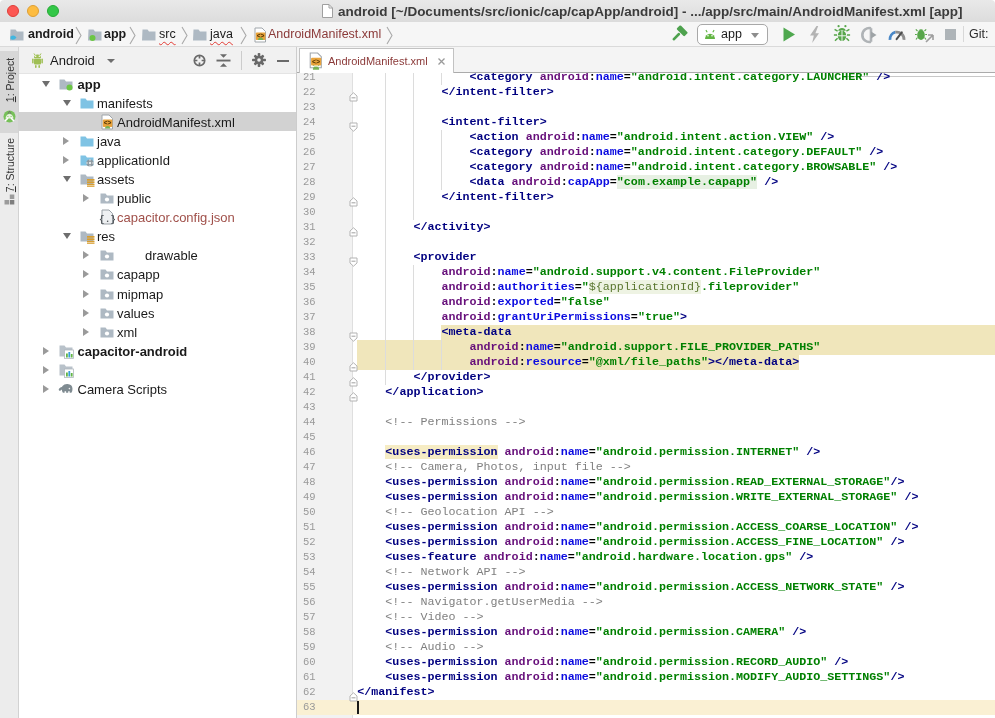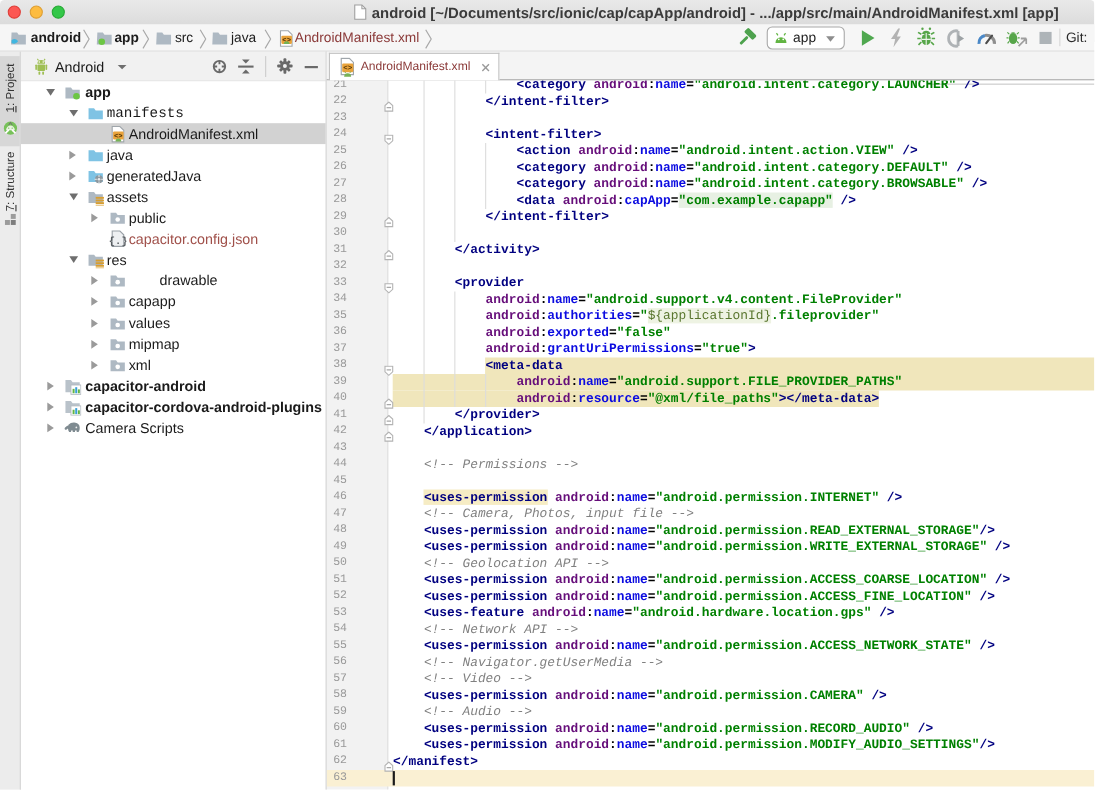--- a/index.html
+++ b/index.html
@@ -13,21 +13,21 @@
     background:linear-gradient(#e9e9e9,#d3d3d3); border-bottom:1px solid #b0b0b0; border-radius:4px 4px 0 0; }
   .tl { position:absolute; top:5px; width:12px; height:12px; border-radius:50%; }
   #title-txt { position:absolute; left:338px; top:3.5px; font-size:13.5px; font-weight:700;
     color:#3b3b3b; letter-spacing:0; white-space:nowrap; }
 
   
   #toolbar { position:absolute; left:0; top:22px; width:995px; height:25px;
     background:#f6f6f6; border-bottom:1px solid #dadada; }
   .bc-txt { position:absolute; top:5px; font-size:12.5px; color:#1c1c1c; white-space:nowrap; }
   .bold { font-weight:700; }
-  .wavy { text-decoration-style:wavy; text-decoration-color:#e23b34;
+  .wavy { text-decoration:underline; text-decoration-style:wavy; text-decoration-color:#e23b34;
     text-decoration-thickness:1px; text-underline-offset:3px; text-decoration-skip-ink:none; }
   .maroon { color:#8b3a39; }
 
   
   #strip { position:absolute; left:0; top:47px; width:19px; height:671px;
     background:#ececec; border-right:1px solid #d2d2d2; }
   .vlabel { position:absolute; font-size:10.5px; color:#333; white-space:nowrap; }
 
   
   #pheader { position:absolute; left:19px; top:47px; width:277px; height:27px; background:#f1f1f1; border-bottom:1px solid #e4e4e4; }
@@ -47,21 +47,21 @@
     background:#f4f4f4; border-bottom:1px solid #ababab; z-index:5; }
   #tab { position:absolute; left:2px; top:1px; width:155px; height:25px; background:#fff;
     border:1px solid #c2c2c2; border-bottom:none; }
   #editor { position:absolute; left:297px; top:73px; width:698px; height:645px; overflow:hidden; }
 
   pre.code { font:700 11.7px "Liberation Mono", monospace; line-height:15px; white-space:pre; }
   .t { color:#000080; }
   .p { color:#660e7a; }
   .a { color:#0b0be0; }
   .v { color:#008000; }
-  .c { color:#808080; font-style:italic; font-weight:400; }
+  .c { color:#808080; font-weight:400; }
   .inj { background:#e7f0e3; }
   .mac { background:#eef3e3; color:#59762e; font-weight:400; }
   .hl { background:#f6ecc4; }
 </style>
 </head>
 <body>
 <div id="root">
   <div id="titlebar">
     <div class="tl" style="left:6.5px; background:#fc5753; border:0.5px solid #df3e38;"></div>
     <div class="tl" style="left:26.5px; background:#fdbc40; border:0.5px solid #de9f34;"></div>
@@ -239,21 +239,21 @@
           <path d="M1.5 3.5 h5 l1.5 2 h6.5 v8 h-13 z" fill="#aeb9c3"></path>
           <circle cx="11.5" cy="11.5" r="3" fill="#6cc644"></circle>
         </svg>
       <span class="lbl bold" style="left:58.5px;">app</span>
       </div>
     <div class="trow">
         <span class="arr open" style="left:43.5px;"></span>
       <svg class="ticon" style="left:59.5px;" viewBox="0 0 16 16">
           <path d="M1.5 3.5 h5 l1.5 2 h6.5 v8 h-13 z" fill="#7fc3e4"></path>
         </svg>
-      <span class="lbl" style="left:78px;font-family:Liberation Mono, monospace;">manifests</span>
+      <span class="lbl" style="left:78px;">manifests</span>
       </div>
     <div class="trow" style="background:#d2d2d2;">
       <svg class="ticon" style="left:80px;" viewBox="0 0 16 16">
         <path d="M3 1 h7 l3.5 3.5 v10.5 h-10.5 z" fill="#fff" stroke="#a0a6ab" stroke-width="1"></path>
         <rect x="3.8" y="5.5" width="9.6" height="7.4" rx="1" fill="#e9a33b"></rect>
         <text x="8.6" y="11.3" font-size="6.5" font-weight="bold" fill="#4c3000" text-anchor="middle" font-family="Liberation Mono">&lt;&gt;</text>
         <path d="M6 14.6 a2.6 2.6 0 0 1 5.2 0 z" fill="#77b255"></path>
       </svg>
       <span class="lbl" style="left:98px;">AndroidManifest.xml</span>
       </div>
@@ -265,21 +265,21 @@
       <span class="lbl" style="left:78px;">java</span>
       </div>
     <div class="trow">
         <span class="arr closed" style="left:44px;"></span>
       <svg class="ticon" style="left:59.5px;" viewBox="0 0 16 16">
           <path d="M1.5 3.5 h5 l1.5 2 h6.5 v8 h-13 z" fill="#7fc3e4"></path>
         <circle cx="11" cy="11" r="3.6" fill="#8d989f"></circle>
           <circle cx="11" cy="11" r="1.2" fill="#e8eaec"></circle>
         <path d="M11 7 v2 M11 13 v2 M7 11 h2 M13 11 h2" stroke="#e8eaec" stroke-width="0.9"></path>
         </svg>
-      <span class="lbl" style="left:78px;">generatedJava</span>
+      <span class="lbl" style="left:78px;">applicationId</span>
       </div>
     <div class="trow">
         <span class="arr open" style="left:43.5px;"></span>
       <svg class="ticon" style="left:59.5px;" viewBox="0 0 16 16">
           <path d="M1.5 3.5 h5 l1.5 2 h6.5 v8 h-13 z" fill="#aeb9c3"></path>
         <g fill="#d89e30">
             <rect x="8" y="8" width="7.5" height="1.7"></rect>
             <rect x="8" y="10.4" width="7.5" height="1.7"></rect>
             <rect x="8" y="12.8" width="7.5" height="1.7"></rect>
             <rect x="8" y="15.2" width="7.5" height="0.8"></rect>
@@ -330,29 +330,29 @@
           <circle cx="8" cy="9.5" r="2.1" fill="#fff"></circle>
         </svg>
       <span class="lbl" style="left:98px;">capapp</span>
       </div>
     <div class="trow">
         <span class="arr closed" style="left:64px;"></span>
       <svg class="ticon" style="left:80px;" viewBox="0 0 16 16">
           <path d="M1.5 3.5 h5 l1.5 2 h6.5 v8 h-13 z" fill="#aeb9c3"></path>
           <circle cx="8" cy="9.5" r="2.1" fill="#fff"></circle>
         </svg>
+      <span class="lbl" style="left:98px;">mipmap</span>
+      </div>
+    <div class="trow">
+        <span class="arr closed" style="left:64px;"></span>
+      <svg class="ticon" style="left:80px;" viewBox="0 0 16 16">
+          <path d="M1.5 3.5 h5 l1.5 2 h6.5 v8 h-13 z" fill="#aeb9c3"></path>
+          <circle cx="8" cy="9.5" r="2.1" fill="#fff"></circle>
+        </svg>
       <span class="lbl" style="left:98px;">values</span>
-      </div>
-    <div class="trow">
-        <span class="arr closed" style="left:64px;"></span>
-      <svg class="ticon" style="left:80px;" viewBox="0 0 16 16">
-          <path d="M1.5 3.5 h5 l1.5 2 h6.5 v8 h-13 z" fill="#aeb9c3"></path>
-          <circle cx="8" cy="9.5" r="2.1" fill="#fff"></circle>
-        </svg>
-      <span class="lbl" style="left:98px;">mipmap</span>
       </div>
     <div class="trow">
         <span class="arr closed" style="left:64px;"></span>
       <svg class="ticon" style="left:80px;" viewBox="0 0 16 16">
           <path d="M1.5 3.5 h5 l1.5 2 h6.5 v8 h-13 z" fill="#aeb9c3"></path>
           <circle cx="8" cy="9.5" r="2.1" fill="#fff"></circle>
         </svg>
       <span class="lbl" style="left:98px;">xml</span>
       </div>
     <div class="trow">
@@ -368,21 +368,20 @@
       </div>
     <div class="trow">
         <span class="arr closed" style="left:23.5px;"></span>
       <svg class="ticon" style="left:39px;" viewBox="0 0 16 16">
         <path d="M1.5 2.5 h5 l1.5 2 h6.5 v9 h-13 z" fill="#b9c2ca"></path>
         <rect x="6.5" y="7" width="9" height="8.5" fill="#fff" stroke="#b0b8bf" stroke-width="0.8"></rect>
         <rect x="8" y="10.5" width="1.8" height="4" fill="#62b543"></rect>
           <rect x="10.4" y="9" width="1.8" height="5.5" fill="#389fd6"></rect>
           <rect x="12.8" y="11" width="1.8" height="3.5" fill="#62b543"></rect>
         </svg>
-      <span class="lbl bold" style="left:58.5px;">capacitor-cordova-android-plugins</span>
       </div>
     <div class="trow">
         <span class="arr closed" style="left:23.5px;"></span>
       <svg class="ticon" style="left:39px;" viewBox="0 0 16 16">
         <path d="M4.2 5.2 q2.2-2.4 5.3-2.2 q4.8 0.3 5 4.8 q0.1 2.4-1.1 4 h-1.7 v-1.5 h-1.5 v1.5 h-2.1 v-1.5 h-1.5 v1.5 H4.9 q-1-1.3-1.1-3.2 l-1.2 0.9 q-1.1 0.7-1.7-0.3 q-0.5-0.9 0.3-1.6 l1.6-1.3 q0.6-0.5 1.4-0.4 z" fill="#7f8b91"></path>
         <circle cx="11.4" cy="7.6" r="0.8" fill="#f0f0f0"></circle>
         </svg>
       <span class="lbl" style="left:58.5px;">Camera Scripts</span>
       </div>
   </div>

